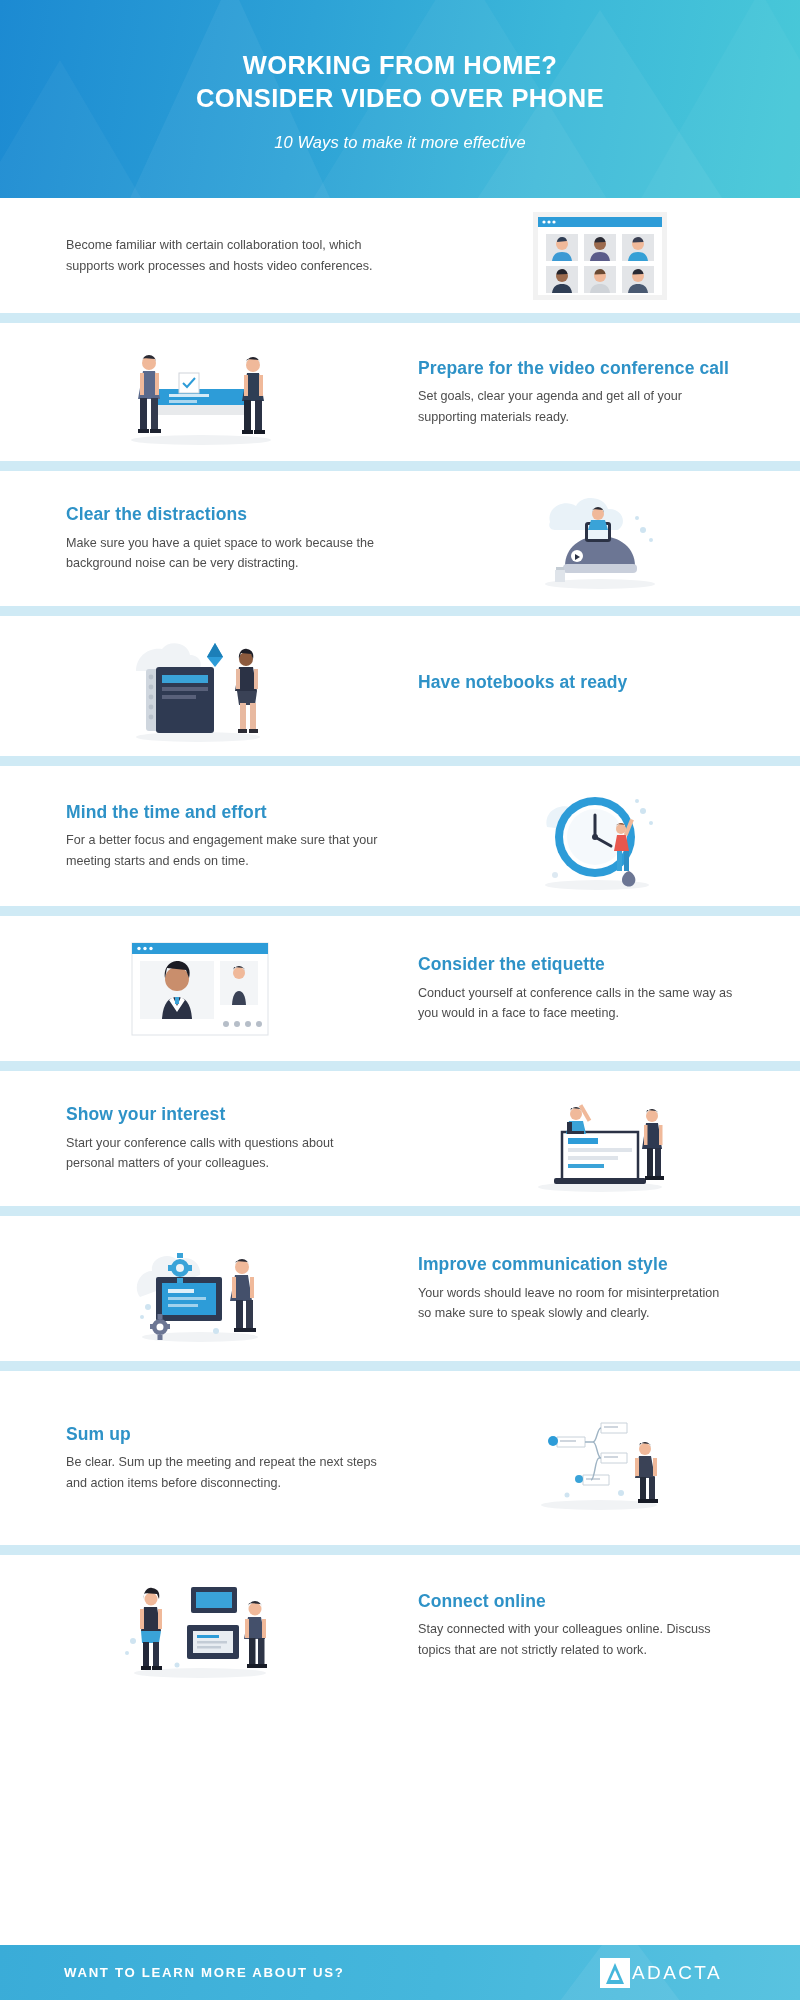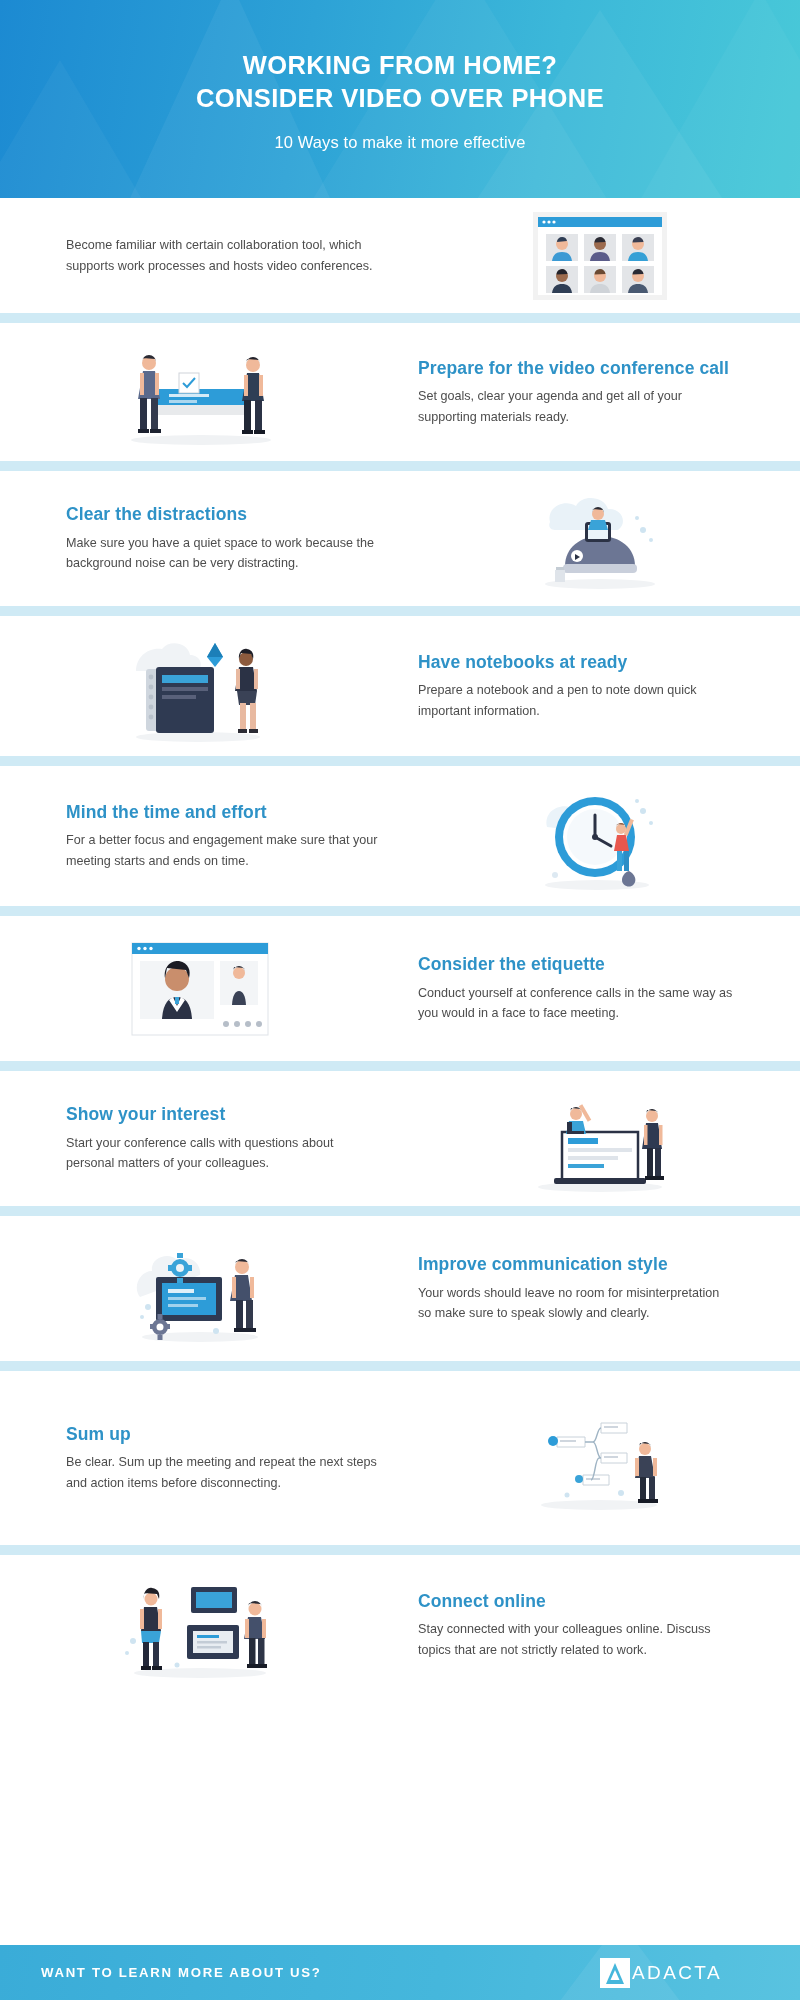--- a/index.html
+++ b/index.html
@@ -38,21 +38,21 @@
   .header-inner {
     position:relative; z-index:2;
     text-align:center; padding-top:49px;
   }
   .h-title {
     color:#ffffff; font-size:25.5px; font-weight:bold;
     letter-spacing:0.4px; line-height:1.30;
   }
   .h-sub {
     color:#ffffff; font-size:16.5px; font-weight:500;
-    margin-top:18px; letter-spacing:0.1px;
+    margin-top:18px; letter-spacing:0.1px;font-style:italic;
   }
 
   
   .divider { width:800px; height:10px; background:#cfeaf5; }
   .section {
     width:800px;
     display:flex; align-items:center;
     background:#ffffff;
   }
   .section.reverse { flex-direction:row-reverse; }
@@ -77,21 +77,21 @@
     background:linear-gradient(100deg,#3aacd8 0%,#45b7dc 55%,#59c3e0 100%);
     display:flex; align-items:center; overflow:hidden;
   }
   .footer .tri-f {
     position:absolute; left:530px; top:-24px; width:0; height:0;
     border-left:90px solid transparent; border-right:90px solid transparent;
     border-bottom:120px solid rgba(255,255,255,0.07);
   }
   .f-text {
     position:relative; z-index:2;
-    margin-left:41px; color:#ffffff;
+    margin-left:64px; color:#ffffff;
     font-size:13.2px; font-weight:bold; letter-spacing:1.7px;
   }
   .f-logo {
     position:relative; z-index:2;
     margin-left:auto; margin-right:78px;
     display:flex; align-items:center; gap:2px;
   }
   .f-mark { display:block; }
   .f-brand {
     color:#ffffff; font-size:19px; font-weight:500; letter-spacing:2.4px;
@@ -235,21 +235,20 @@
       <circle cx="126" cy="56" r="2" fill="#cfe4f1"></circle>
       <circle cx="112" cy="34" r="2" fill="#cfe4f1"></circle>
     </svg>
   </div>
 </div>
 <div class="divider"></div>
 
 <div class="section reverse" style="height:140px">
   <div class="txt">
     <div class="s-title">Have notebooks at ready</div>
-    <div class="s-body">Prepare a notebook and a pen to note down quick important information.</div>
   </div>
   <div class="art">
     <svg class="ill" width="165" height="115" viewBox="0 0 165 115">
       <ellipse cx="80" cy="108" rx="62" ry="5" fill="#f1f3f5"></ellipse>
       <path d="M18 42c0-14 12-24 26-22 8-10 26-6 28 6 10 0 14 10 8 16z" fill="#f0f3f6"></path>
       <rect x="28" y="40" width="14" height="62" rx="3" fill="#cfd6de"></rect>
       <rect x="38" y="38" width="58" height="66" rx="3" fill="#2f3a52"></rect>
       <rect x="44" y="46" width="46" height="8" fill="#3aa3d8"></rect>
       <rect x="44" y="58" width="46" height="4" fill="#59617a"></rect>
       <rect x="44" y="66" width="34" height="4" fill="#59617a"></rect>

